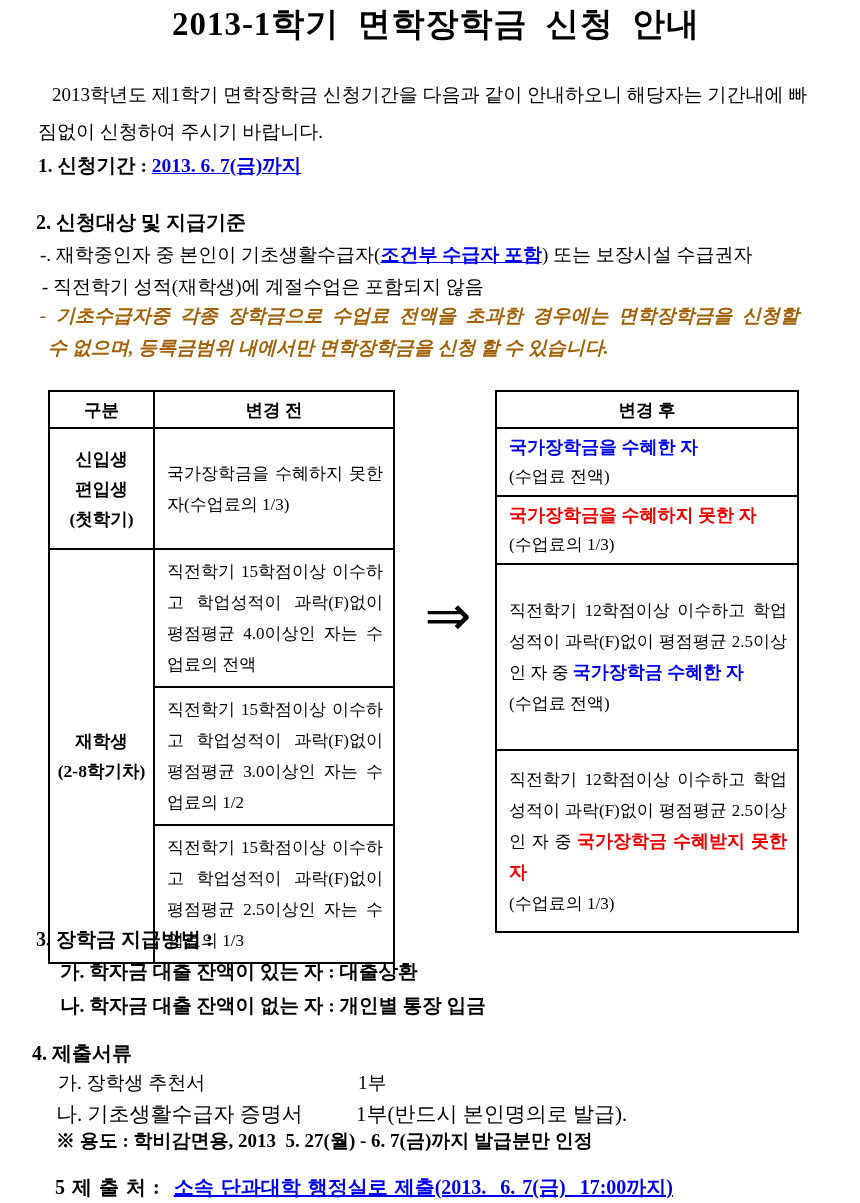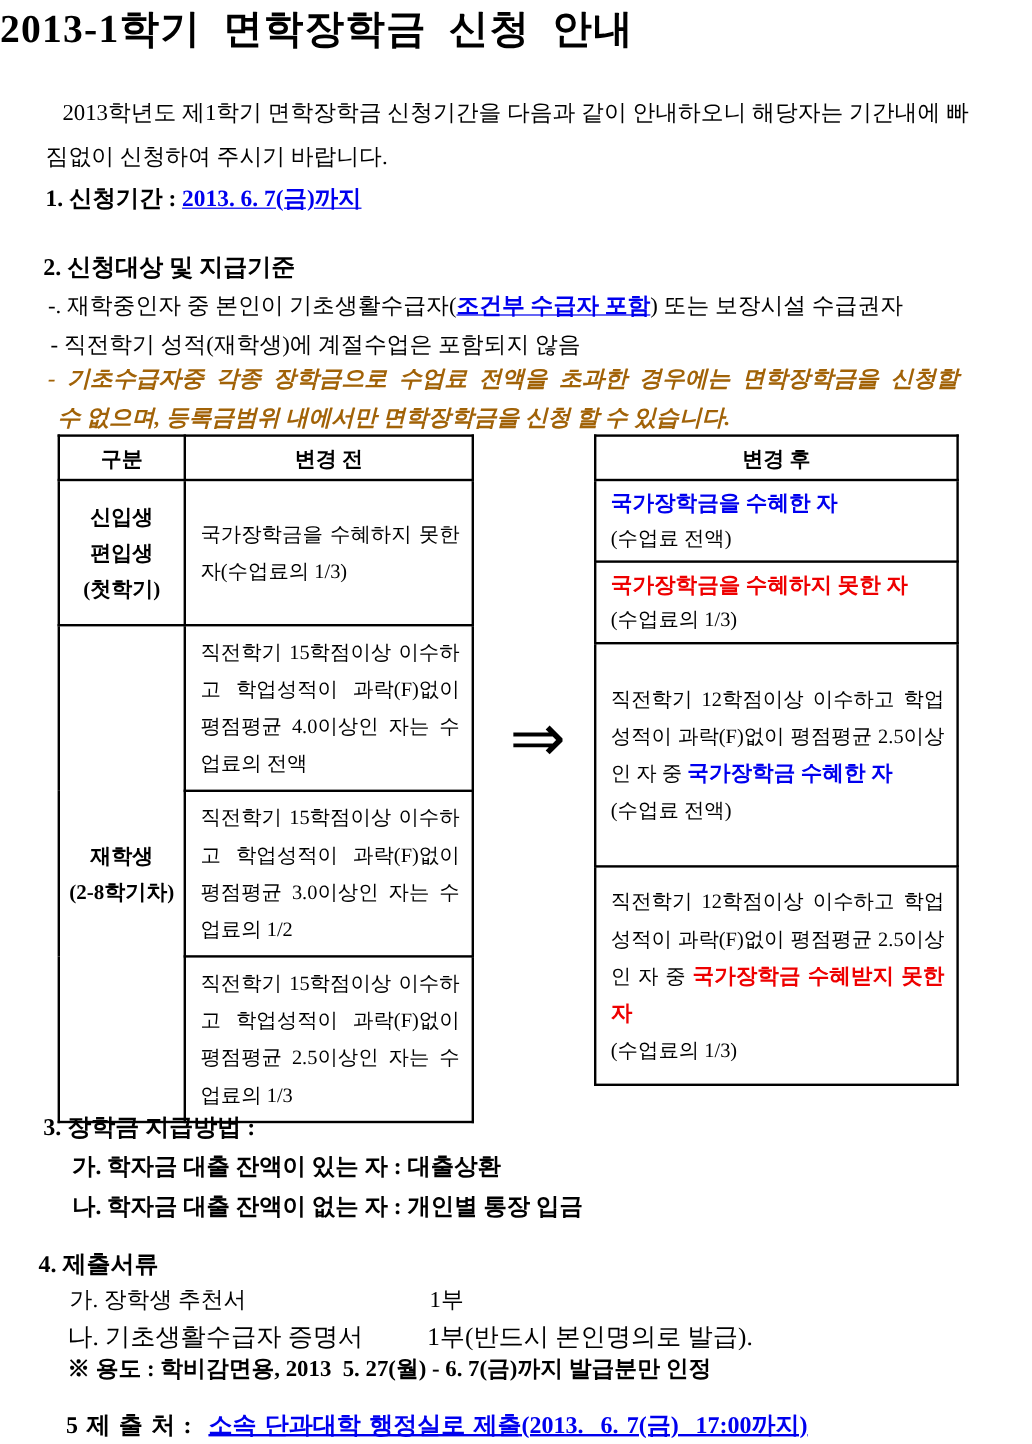--- a/index.html
+++ b/index.html
@@ -6,38 +6,38 @@
   html,body { background:#ffffff; }
   .page {
     position:relative; width:860px; height:1203px; background:#fff;
     font-family:"Liberation Serif","DejaVu Serif",serif; color:#000;
     overflow:hidden;
   }
   .abs { position:absolute; }
   .keep { white-space:pre-wrap; }
 
   .title {
-    top:2px; left:0; width:100%; text-align:left;
-    font-size:33px; font-weight:bold; word-spacing:9px; letter-spacing:1px;
+    top:2px; left:0; width:100%; text-align:center;
+    font-size:33px; font-weight:bold; word-spacing:9px; letter-spacing:1px;padding-left:12px;
   }
   .intro { top:76px; left:38px; width:800px; font-size:19px; line-height:37px; }
   .intro .l1 { text-indent:14px; }
 
   .s1 { top:152px; left:38px; font-size:19.5px; font-weight:bold; }
   .link-blue { color:#0000ee; text-decoration:underline; font-weight:bold; }
 
   .s2h { top:209px; left:36px; font-size:20px; font-weight:bold; }
   .b1  { top:242px; left:40px; font-size:19px;text-align:center; }
   .b2  { top:274px; left:42px; font-size:19px; }
   .em-blue { color:#0000ee; font-weight:bold; text-decoration:underline; }
   .warn { color:#a16207; font-weight:bold; font-style:italic; font-size:19px; }
   .r1 { top:303px; left:40px; width:812px; word-spacing:5px; }
   .r2 { top:335px; left:48px; }
 
-  table { border-collapse:collapse; table-layout:fixed; }
+  table { border-collapse:collapse; table-layout:fixed;margin-top:28px; }
   td { border:2px solid #000; font-size:17px; }
   .tbl-before { left:48px; top:362px; width:345px; }
   .tbl-after  { left:495px; top:362px; width:302px; }
   .th-cell { text-align:center; vertical-align:middle; font-weight:bold; font-size:17.5px; }
   .label-cell { text-align:center; vertical-align:middle; font-weight:bold; line-height:30px; font-size:17.5px; }
   .body-cell {
     vertical-align:middle; padding:6px 10px 6px 12px; line-height:31px;
     text-align:justify; word-break:break-all;
   }
   .after-cell { vertical-align:middle; padding:4px 10px 4px 12px; line-height:29px; }

